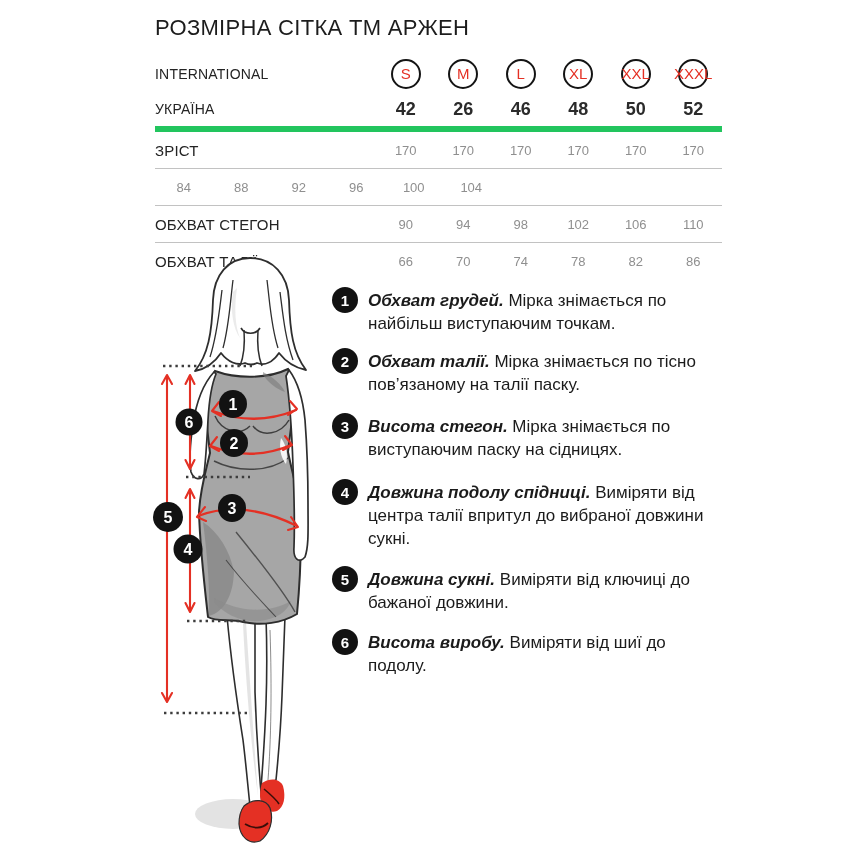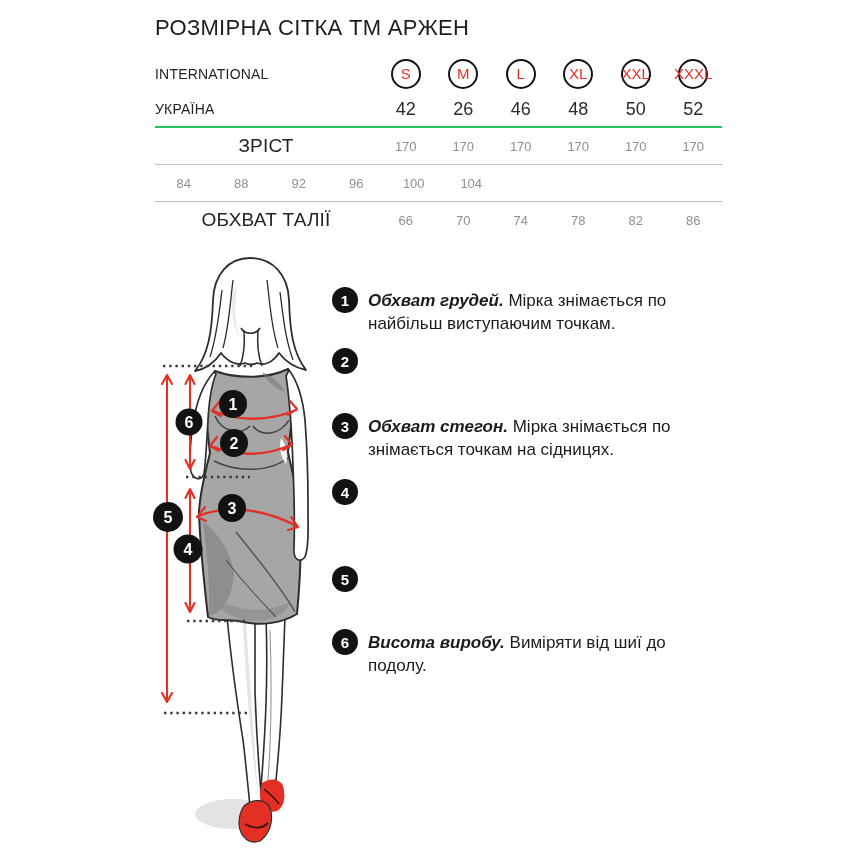--- a/index.html
+++ b/index.html
@@ -15,25 +15,25 @@
   .size-table{position:absolute;left:155px;top:55px;width:567px;}
   .trow{display:flex;align-items:center;}
   .tlabel{width:222px;font-size:14px;color:#242424;letter-spacing:.2px;}
   .tcell{width:57.5px;display:flex;align-items:center;justify-content:center;text-align:center;}
   .row-intl{height:37px;}
   .size-circle{
     width:30px;height:30px;box-sizing:border-box;border:2px solid #141414;border-radius:50%;
     display:flex;align-items:center;justify-content:center;background:#fff;
     font-size:15px;color:#e43024;white-space:nowrap;overflow:visible;flex:0 0 30px;
   }
-  .row-ukr{height:34px;border-bottom:2px solid #22c55e;}
-  .row-ukr .tcell{font-size:18px;color:#2b2b2b;}
+  .row-ukr{height:34px;border-bottom:6px solid #22c55e;}
+  .row-ukr .tcell{font-size:18px;color:#2b2b2b;font-weight:bold;}
   .row-data{height:36px;}
   .row-data + .row-data{border-top:1px solid #c2c2c2;}
-  .row-data .tlabel{font-size:19px;text-align:center;}
+  .row-data .tlabel{font-size:15px;}
   .row-data .tcell{font-size:13px;color:#8f8f8f;}
   
   .legend-item{position:absolute;left:332px;display:flex;gap:10px;width:392px;}
   .legend-num{
     flex:0 0 26px;width:26px;height:26px;border-radius:50%;background:#121212;color:#ffffff;
     display:flex;align-items:center;justify-content:center;font-size:15px;font-weight:600;margin-top:-2px;
   }
   .legend-text{width:340px;font-size:17px;line-height:23px;color:#1b1b1b;}
   .legend-text .b{font-weight:700;font-style:italic;}
   
@@ -100,20 +100,29 @@
     </div>
     <div class="trow row-data">
       <div class="tcell">84</div>
       <div class="tcell">88</div>
       <div class="tcell">92</div>
       <div class="tcell">96</div>
       <div class="tcell">100</div>
       <div class="tcell">104</div>
     </div>
     <div class="trow row-data">
+      <div class="tlabel">ОБХВАТ СТЕГОН</div>
+      <div class="tcell">90</div>
+      <div class="tcell">94</div>
+      <div class="tcell">98</div>
+      <div class="tcell">102</div>
+      <div class="tcell">106</div>
+      <div class="tcell">110</div>
+    </div>
+    <div class="trow row-data">
       <div class="tlabel">ОБХВАТ ТАЛІЇ</div>
       <div class="tcell">66</div>
       <div class="tcell">70</div>
       <div class="tcell">74</div>
       <div class="tcell">78</div>
       <div class="tcell">82</div>
       <div class="tcell">86</div>
     </div>
   </div>
 
@@ -231,30 +240,33 @@
     </g>
   </svg>
 
   <div>
     <div class="legend-item" style="top:289px">
       <div class="legend-num">1</div>
       <div class="legend-text"><span class="b">Обхват грудей.</span> <span>Мірка знімається по найбільш виступаючим точкам.</span></div>
     </div>
     <div class="legend-item" style="top:350px">
       <div class="legend-num">2</div>
+      <div class="legend-text"><span class="b">Обхват талії.</span> <span>Мірка знімається по тісно пов’язаному на талії паску.</span></div>
     </div>
     <div class="legend-item" style="top:415px">
       <div class="legend-num">3</div>
-      <div class="legend-text"><span class="b">Обхват стегон.</span> <span>Мірка знімається по знімається точкам на сідницях.</span></div>
+      <div class="legend-text"><span class="b">Висота стегон.</span> <span>Мірка знімається по виступаючим паску на сідницях.</span></div>
     </div>
     <div class="legend-item" style="top:481px">
       <div class="legend-num">4</div>
+      <div class="legend-text"><span class="b">Довжина подолу спідниці.</span> <span>Виміряти від центра талії впритул до вибраної довжини сукні.</span></div>
     </div>
     <div class="legend-item" style="top:568px">
       <div class="legend-num">5</div>
+      <div class="legend-text"><span class="b">Довжина сукні.</span> <span>Виміряти від ключиці до бажаної довжини.</span></div>
     </div>
     <div class="legend-item" style="top:631px">
       <div class="legend-num">6</div>
       <div class="legend-text"><span class="b">Висота виробу.</span> <span>Виміряти від шиї до подолу.</span></div>
     </div>
   </div>
 
 </div>
 
 </body></html>

